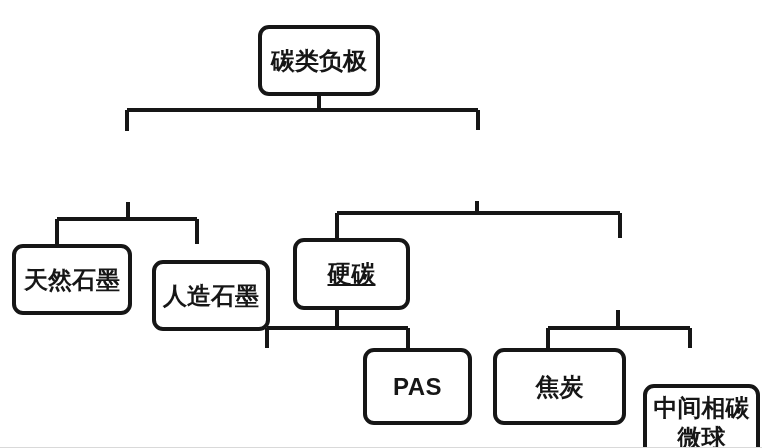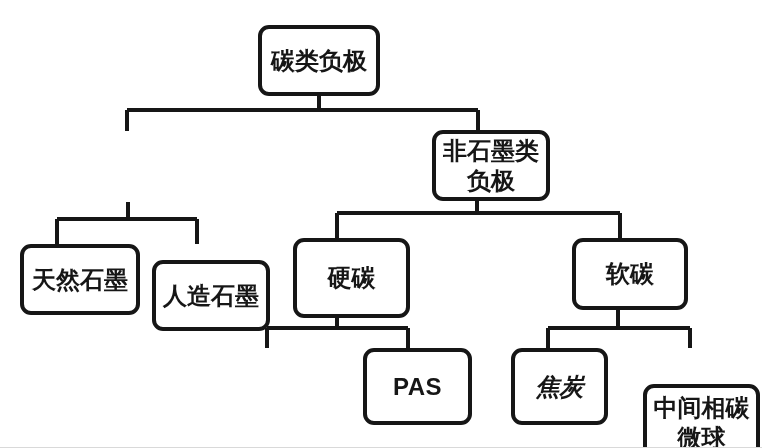--- a/index.html
+++ b/index.html
@@ -48,27 +48,27 @@
     width: 100%;
   }
   .node.latin {
     font-family: "Liberation Sans", sans-serif;
     letter-spacing: 0.5px;
   }
   
   .n-root      { left: 258px; top:  25px; width: 122px; height: 71px; }
   .n-graphite  { left:  81px; top: 131px; width: 122px; height: 71px; }
   .n-nongraph  { left: 432px; top: 130px; width: 118px; height: 71px; }
-  .n-natural   { left:  12px; top: 244px; width: 120px; height: 71px; margin-left: 8px; }
+  .n-natural   { left:  12px; top: 244px; width: 120px; height: 71px; }
   .n-artific   { left: 152px; top: 260px; width: 118px; height: 71px; align-items: center; }
-  .n-hard      { left: 293px; top: 238px; width: 117px; height: 80px; }
+  .n-hard      { left: 293px; top: 238px; width: 117px; height: 72px; text-decoration: underline; }
   .n-soft      { left: 572px; top: 238px; width: 116px; height: 72px; }
   .n-fiber     { left: 222px; top: 348px; width: 118px; height: 77px; }
   .n-pas       { left: 363px; top: 348px; width: 109px; height: 77px; }
-  .n-coke      { left: 511px; top: 348px; width: 97px; height: 77px; font-style: italic; }
+  .n-coke      { left: 493px; top: 348px; width: 133px; height: 77px; }
   .n-mcmb      { left: 643px; top: 348px; width: 117px; height: 77px; margin-top: 36px; }
   .bottom-edge {
     position: absolute;
     left: 0;
     bottom: 0;
     width: 100%;
     height: 1px;
     background: #d9d9d9;
   }
 </style>
@@ -83,39 +83,33 @@
     <path d="M477 201 L477 213 M337 213 L620 213 M337 213 L337 238 M620 213 L620 238"></path>
     <path d="M337 310 L337 328 M267 328 L408 328 M267 328 L267 348 M408 328 L408 348"></path>
     <path d="M618 310 L618 328 M548 328 L690 328 M548 328 L548 348 M690 328 L690 348"></path>
   </svg>
 
   <div class="node n-root">
     <span class="node-label">碳类负极</span>
   </div>
 
 
-  <div class="node n-nongraph">
-    <span class="node-label">非石墨类负极</span>
-  </div>
 
   <div class="node n-natural">
     <span class="node-label">天然石墨</span>
   </div>
 
   <div class="node n-artific">
     <span class="node-label">人造石墨</span>
   </div>
 
   <div class="node n-hard">
     <span class="node-label">硬碳</span>
   </div>
 
-  <div class="node n-soft">
-    <span class="node-label">软碳</span>
-  </div>
 
 
   <div class="node n-pas latin">
     <span class="node-label">PAS</span>
   </div>
 
   <div class="node n-coke">
     <span class="node-label">焦炭</span>
   </div>
 

